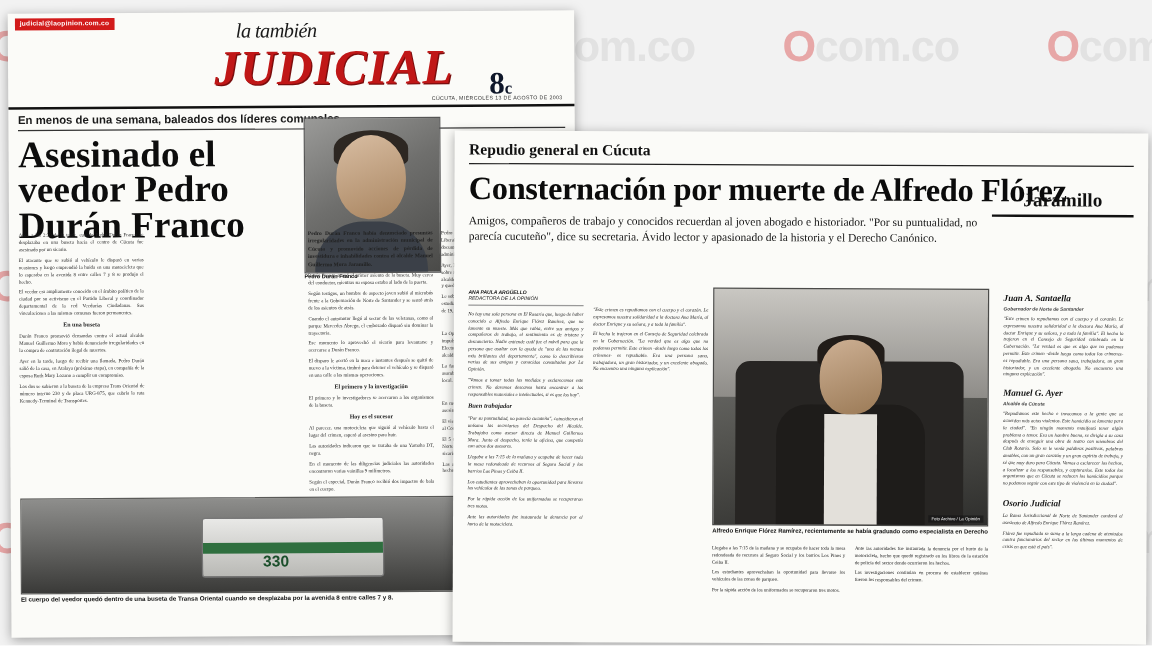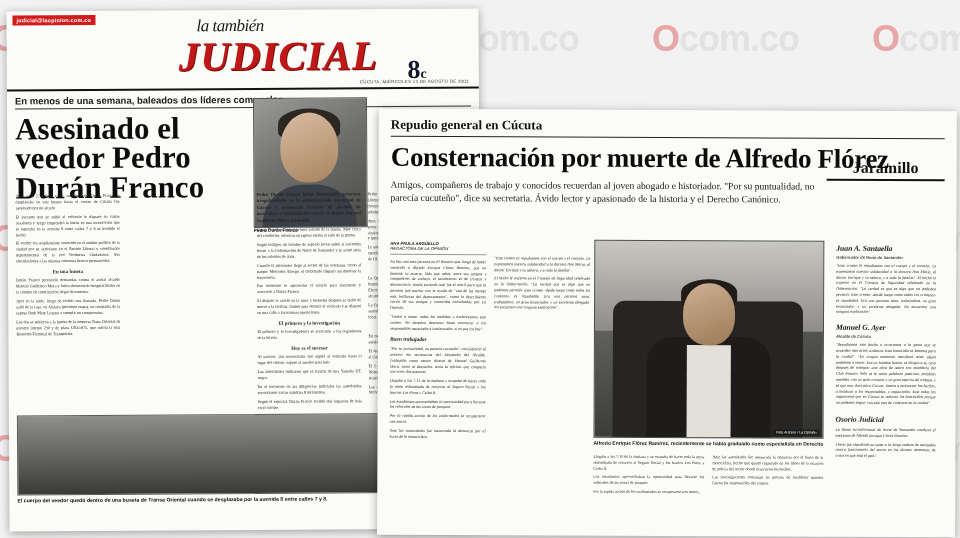--- a/index.html
+++ b/index.html
@@ -541,20 +541,24 @@
         <p>La familia señaló que el menor tenía proceso con la que la asamblea de Suárez no sería llamado desde la administración local.</p>
         <div class="sub">Dos líderes</div>
         <p>En menos de una semana, en Cúcuta y La Frontera, han sido asesinados dos líderes políticos.</p>
         <p>El viernes, Pedro Vicente Muñoz Osorio, de 36 años, candidato al Concejo de Los Patios, fue ametrallado frente a su familia.</p>
         <p>El 5 de junio, el diputado y presidente de la Gobernación de Norte de Santander, Tyrso Vélez, también fue víctima de los sicarios.</p>
         <p>Las autoridades investigan los móviles y las causas de los hechos para dar con el paradero de los responsables.</p>
       </div>
     </div>
 
     <div class="jud-bottom-photo">
+      <div class="bus">
+        <div class="band"></div>
+        <div class="num">330</div>
+      </div>
       <div class="jud-photo-credit">Foto: Archivo/La Opinión</div>
     </div>
     <div class="jud-footcap">El cuerpo del veedor quedó dentro de una buseta de Transa Oriental cuando se desplazaba por la avenida 8 entre calles 7 y 8.</div>
   </div>
 
   <div class="page" id="page-consternacion">
 
     <div class="con-top">
       <div class="con-kicker">Repudio general en Cúcuta</div>
       <div class="con-headline">Consternación por muerte de Alfredo Flórez</div>

